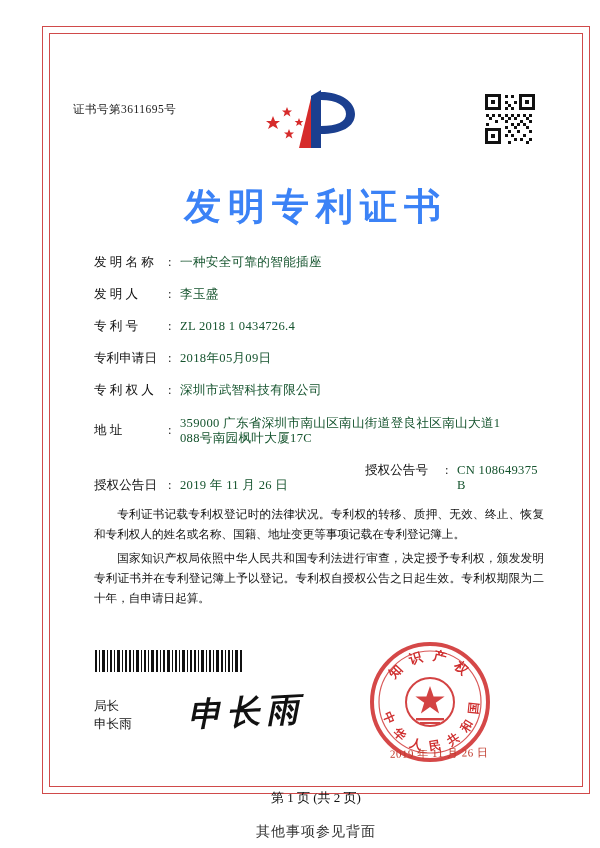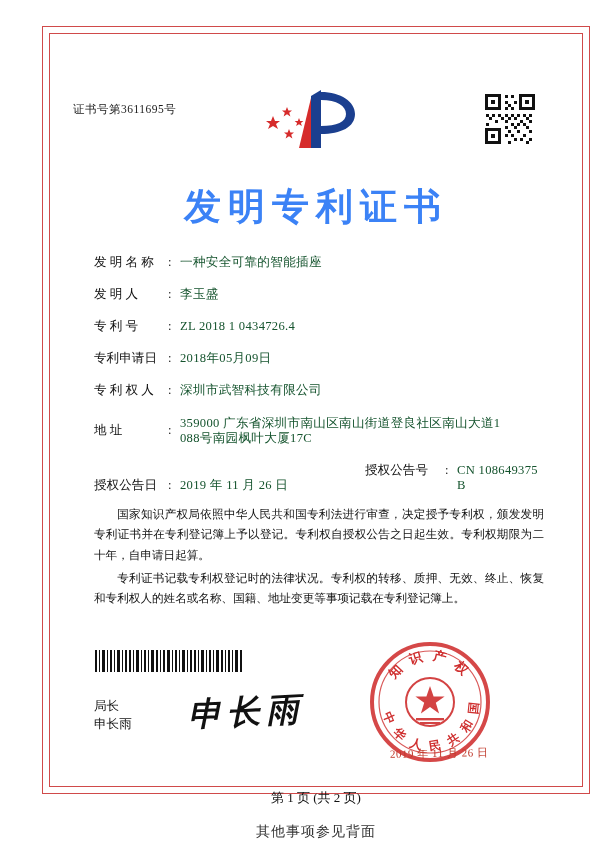--- a/index.html
+++ b/index.html
@@ -332,22 +332,22 @@
       </span>
       <span class="half right">
         <span class="field-label">授权公告号</span>
         <span class="field-colon">:</span>
         <span class="field-value">CN 108649375 B</span>
       </span>
     </div>
   </div>
 
   <div class="paragraphs">
+    <p>专利证书记载专利权登记时的法律状况。专利权的转移、质押、无效、终止、恢复和专利权人的姓名或名称、国籍、地址变更等事项记载在专利登记簿上。</p>
     <p>国家知识产权局依照中华人民共和国专利法进行审查，决定授予专利权，颁发发明专利证书并在专利登记簿上予以登记。专利权自授权公告之日起生效。专利权期限为二十年，自申请日起算。</p>
-    <p>专利证书记载专利权登记时的法律状况。专利权的转移、质押、无效、终止、恢复和专利权人的姓名或名称、国籍、地址变更等事项记载在专利登记簿上。</p>
   </div>
 
   <div class="barcode">
     <svg width="148" height="22" viewBox="0 0 148 22" xmlns="http://www.w3.org/2000/svg">
       <g fill="#111">
         <rect x="0" y="0" width="2" height="22"></rect>
           <rect x="4" y="0" width="1" height="22"></rect>
         <rect x="7" y="0" width="3" height="22"></rect>
           <rect x="12" y="0" width="1" height="22"></rect>
         <rect x="15" y="0" width="2" height="22"></rect>

